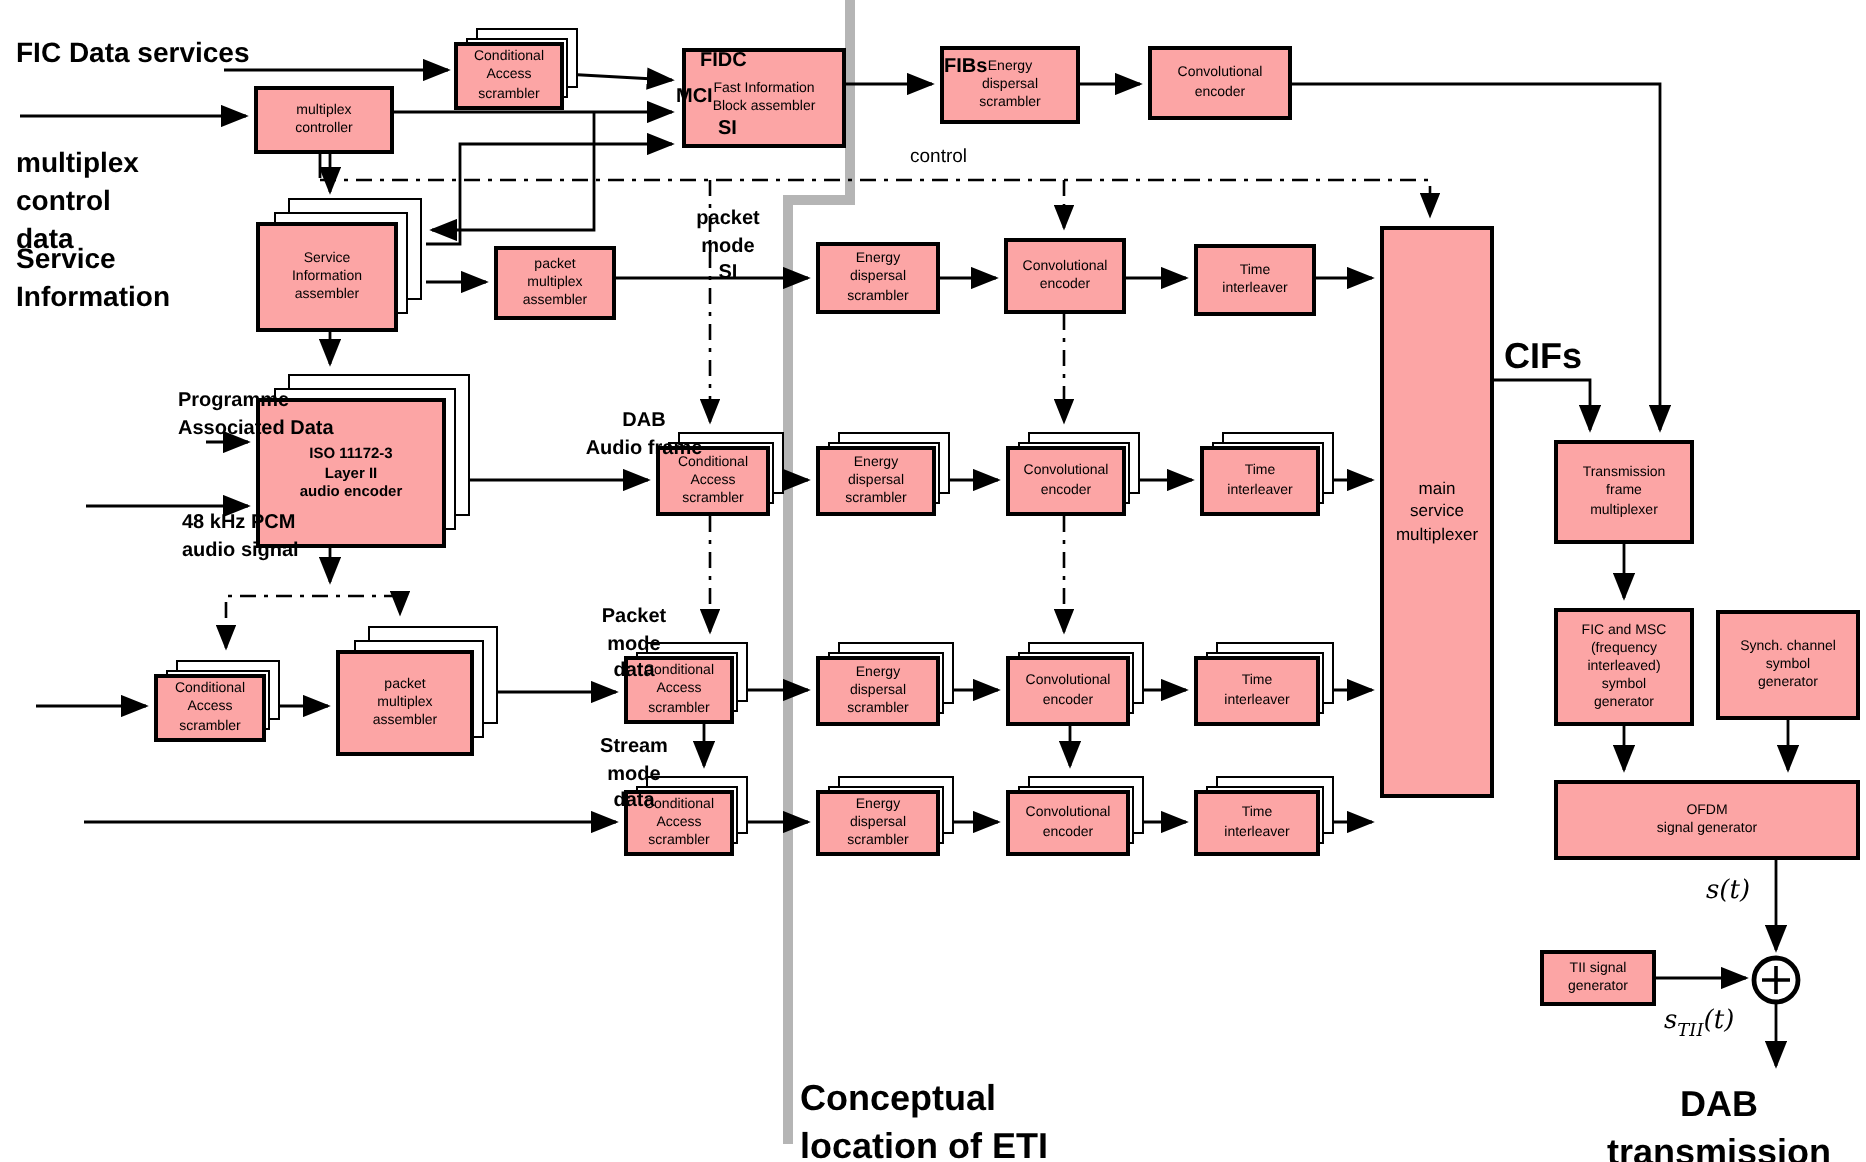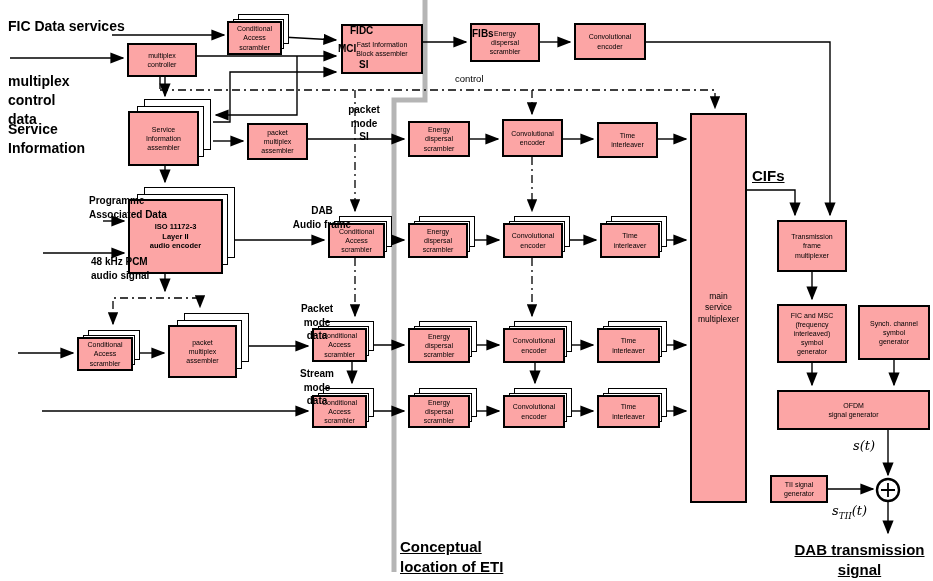--- a/index.html
+++ b/index.html
@@ -16,21 +16,21 @@
        background:#fff;border:1.5px solid #000;box-sizing:border-box;}
   .stack-lg::before{content:"";position:absolute;z-index:-1;left:7px;top:-7px;width:100%;height:100%;
        background:#fff;border:1.5px solid #000;box-sizing:border-box;}
   .stack-lg::after{content:"";position:absolute;z-index:-2;left:14px;top:-14px;width:100%;height:100%;
        background:#fff;border:1.5px solid #000;box-sizing:border-box;}
   .bold{font-weight:bold;}
   .lbl{position:absolute;font-weight:bold;font-size:14px;line-height:1.35;white-space:pre-line;}
   .sm{font-size:10px;padding-left:44px;}
   .ctr{text-align:center;}
   .normal{font-weight:400;font-size:9.5px;}
-  .big{font-size:15px;text-decoration:underline;}
+  .big{font-size:18px;}
   .sig{font-family:"DejaVu Serif",serif;font-style:italic;font-weight:normal;font-size:13px;}
   .sub{font-size:9px;vertical-align:-4px;}
 </style>
 </head>
 <body>
 
 <div id="stage">
 
   <svg id="wires" width="933" height="581" viewBox="0 0 933 581">
     <defs>
@@ -178,21 +178,21 @@
 Access
 scrambler</div>
     <div class="box stack" style="left:408px;top:395px;width:62px;height:33px">Energy
 dispersal
 scrambler</div>
     <div class="box stack" style="left:503px;top:395px;width:62px;height:33px">Convolutional
 encoder</div>
     <div class="box stack" style="left:597px;top:395px;width:63px;height:33px">Time
 interleaver</div>
 
-    <div class="box" style="left:690px;top:113px;width:57px;height:390px;font-size:8.5px">main
+    <div class="box" style="left:690px;top:113px;width:57px;height:286px;font-size:8.5px">main
 service
 multiplexer</div>
     <div class="box" style="left:777px;top:220px;width:70px;height:52px">Transmission
 frame
 multiplexer</div>
     <div class="box" style="left:777px;top:304px;width:70px;height:59px">FIC and MSC
 (frequency
 interleaved)
 symbol
 generator</div>

